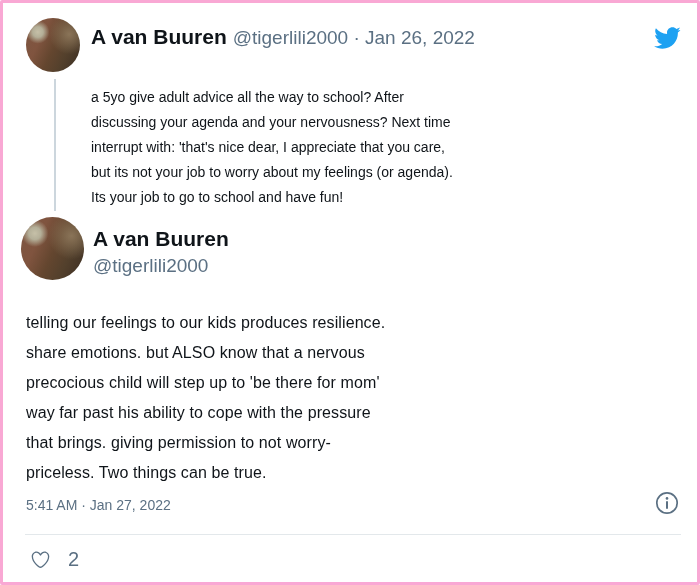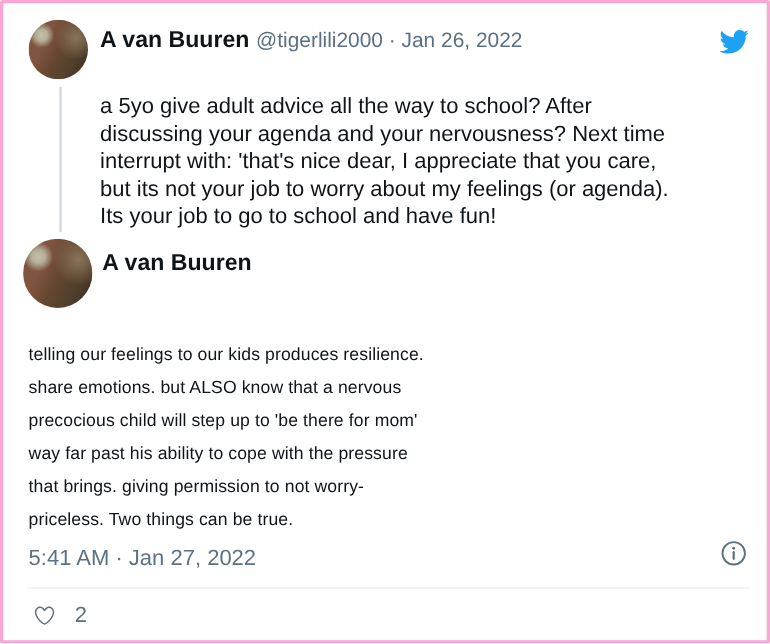--- a/index.html
+++ b/index.html
@@ -16,25 +16,25 @@
       linear-gradient(115deg, #7d5642 0%, #80543f 30%, #64462f 52%, #53402c 72%, #3a2d22 100%);
   }
   .avatar1 { left:23px; top:15px; width:54px; height:54px; }
   .avatar2 { left:18px; top:214px; width:63px; height:63px; }
   .thread-line { position:absolute; left:51px; top:76px; width:2px; height:132px; background:#ccd6dd; }
   .bird { position:absolute; left:647px; top:21px; width:34px; height:28px; }
   .h1 { position:absolute; left:88px; top:22px; white-space:nowrap; }
   .name { font-size:21px; font-weight:700; color:#0f1419; }
   .meta { font-size:19px; color:#5b7083; margin-left:6px; }
   .replying { position:absolute; left:88px; top:55px; font-size:19px; color:#5b7083; white-space:nowrap; }
-  .body1 { position:absolute; left:88px; top:82px; width:600px; font-size:20px; line-height:25px; color:#0f1419; white-space:pre-line; }
+  .body1 { position:absolute; left:88px; top:82px; width:600px; font-size:14px; line-height:25px; color:#0f1419; white-space:pre-line; }
   .name2 { position:absolute; left:90px; top:224px; font-size:21px; font-weight:700; color:#0f1419; }
   .handle2 { position:absolute; left:90px; top:252px; font-size:19px; color:#5b7083; }
   .body2 { position:absolute; left:23px; top:305px; width:668px; font-size:16px; line-height:30px; color:#0f1419; white-space:pre-line; letter-spacing:0.1px; }
-  .timestamp { position:absolute; left:23px; top:494px; font-size:20px; color:#5b7083; }
+  .timestamp { position:absolute; left:23px; top:494px; font-size:14px; color:#5b7083; }
   .info-btn { position:absolute; left:652px; top:488px; width:24px; height:24px; cursor:pointer; }
   .divider { position:absolute; left:22px; top:531px; width:656px; height:1px; background:#e3e8eb; }
   .likes { position:absolute; left:27px; top:545px; display:flex; align-items:center; gap:17px; }
   .like-count { font-size:20px; color:#5b7083; }
 </style>
 </head>
 <body>
 
 <div class="card">
 
@@ -51,20 +51,21 @@
 
 
   <div class="body1">a 5yo give adult advice all the way to school? After
 discussing your agenda and your nervousness? Next time
 interrupt with: 'that's nice dear, I appreciate that you care,
 but its not your job to worry about my feelings (or agenda).
 Its your job to go to school and have fun!</div>
 
   <div class="avatar avatar2"></div>
   <div class="name2">A van Buuren</div>
+  <div class="handle2">@tigerlili2000</div>
 
   <div class="body2">telling our feelings to our kids produces resilience.
 share emotions. but ALSO know that a nervous
 precocious child will step up to 'be there for mom'
 way far past his ability to cope with the pressure
 that brings. giving permission to not worry-
 priceless. Two things can be true.</div>
 
   <div class="timestamp">5:41 AM · Jan 27, 2022</div>
 

